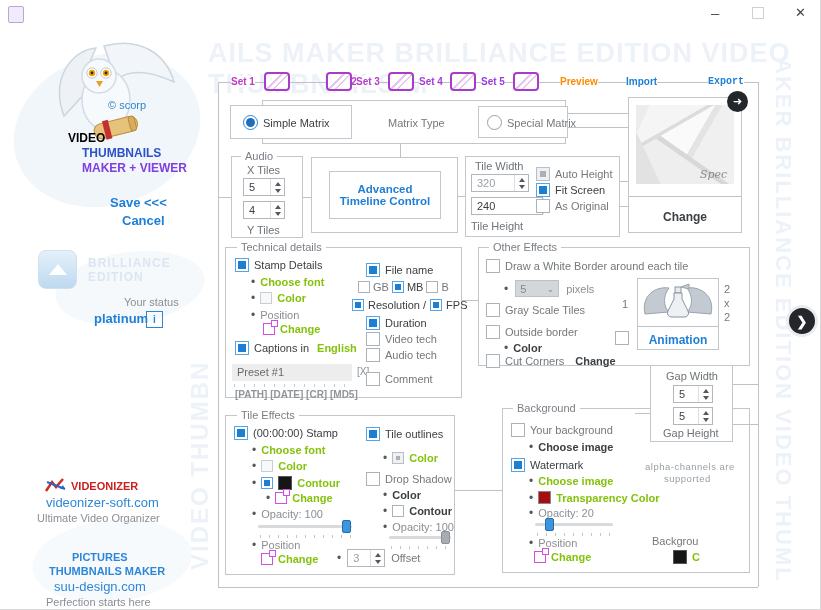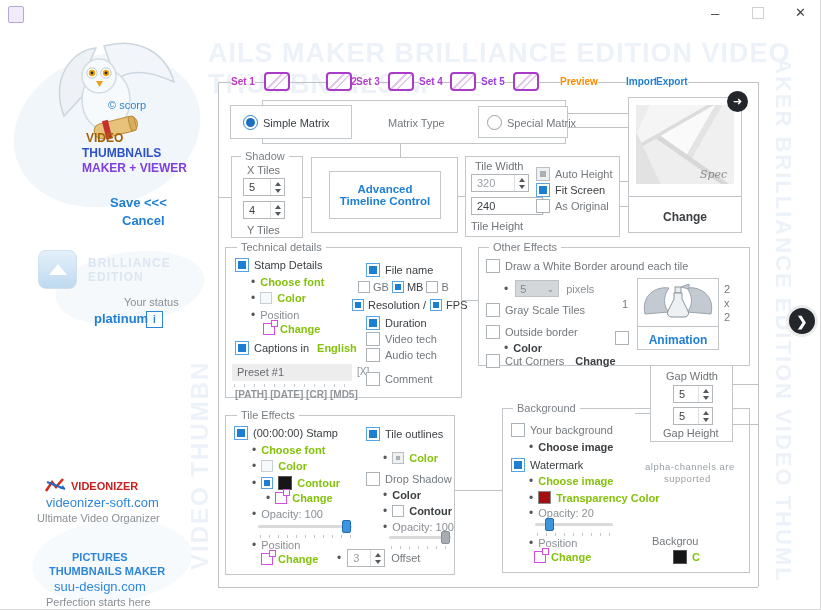--- a/index.html
+++ b/index.html
@@ -110,21 +110,21 @@
       <circle cx="64" cy="37" r="1.4" fill="#2a2a2a"></circle>
     <polygon points="54,45 61,45 57.5,51" fill="#e8a020"></polygon>
     <g transform="rotate(-14 74 92)">
       <rect x="52" y="84" width="44" height="15" rx="7" fill="#e7c27a" stroke="#b98a3a"></rect>
       <rect x="62" y="82" width="6" height="19" fill="#c23030"></rect>
       <rect x="88" y="84" width="6" height="15" rx="3" fill="#d8ae5e" stroke="#b98a3a"></rect>
     </g>
   </svg>
 
   <span class="abs" style="left:108px;top:99px;color:#2e86c8;z-index:2;">© scorp</span>
-  <span class="abs b" style="left:86px;top:131px;font-size:12px;color:#a16207;z-index:2;">VIDEO</span>
+  <span class="abs b" style="left:68px;top:131px;font-size:12px;color:#000000;z-index:2;">VIDEO</span>
   <span class="abs b" style="left:82px;top:146px;font-size:12px;color:#2d52c8;z-index:2;">THUMBNAILS</span>
   <span class="abs b" style="left:82px;top:161px;font-size:12px;color:#7f3fe0;z-index:2;">MAKER + VIEWER</span>
   <span class="abs b" style="left:110px;top:195px;font-size:13px;color:#1f7fd6;z-index:2;cursor:pointer;">Save &lt;&lt;&lt;</span>
   <span class="abs b" style="left:122px;top:213px;font-size:13px;color:#1f7fd6;z-index:2;cursor:pointer;">Cancel</span>
 
   <span class="edition-icon" style="left:38px;top:250px;z-index:2;"></span>
   <span class="abs b" style="left:88px;top:256px;font-size:12px;color:#dbe6f2;letter-spacing:1px;z-index:2;">BRILLIANCE</span>
   <span class="abs b" style="left:88px;top:270px;font-size:12px;color:#dbe6f2;letter-spacing:1px;z-index:2;">EDITION</span>
 
   <span class="abs" style="left:104px;top:296px;color:#8a8f94;z-index:2;margin-left:20px;">Your status</span>
@@ -155,21 +155,21 @@
   <span class="tab" style="left:294px;top:76px;color:#c238c8;margin-left:39px;">Set 2</span>
   <span class="seticon" style="left:326px;top:72px;"></span>
   <span class="tab" style="left:356px;top:76px;color:#b33ccf;">Set 3</span>
   <span class="seticon" style="left:388px;top:72px;"></span>
   <span class="tab" style="left:419px;top:76px;color:#a83cd6;">Set 4</span>
   <span class="seticon" style="left:450px;top:72px;"></span>
   <span class="tab" style="left:481px;top:76px;color:#9a3cdc;">Set 5</span>
   <span class="seticon" style="left:513px;top:72px;"></span>
   <span class="tab" style="left:560px;top:76px;color:#ff8a00;">Preview</span>
   <span class="tab" style="left:626px;top:76px;color:#1f7fd6;">Import</span>
-  <span class="tab" style="left:656px;top:76px;color:#1f7fd6;">Export</span>
+  <span class="tab" style="left:708px;top:76px;color:#1f7fd6;font-family:Liberation Mono, monospace;">Export</span>
   <span class="circ" style="left:727px;top:91px;width:21px;height:21px;font-size:11px;">➜</span>
 
   <div class="grp" style="left:262px;top:100px;width:304px;height:44px;"></div>
   <div class="grp whitebg" style="left:230px;top:105px;width:122px;height:34px;z-index:3;"></div>
   <div class="row" style="left:243px;top:115px;">
     <span class="rd sel"></span>
     <span class="dk">Simple Matrix</span>
   </div>
   <span class="abs" style="left:388px;top:117px;color:#74797d;z-index:4;">Matrix Type</span>
   <div class="grp whitebg" style="left:478px;top:106px;width:90px;height:32px;z-index:3;"></div>
@@ -181,21 +181,21 @@
   <div class="hl" style="left:567px;top:127px;width:61px;"></div>
   <div class="vl" style="left:400px;top:144px;height:13px;"></div>
 
   <div class="grp whitebg" style="left:628px;top:97px;width:114px;height:136px;z-index:3;"></div>
   <div class="previmg" style="left:636px;top:105px;width:98px;height:79px;"></div>
   <span class="spec" style="left:700px;top:168px;">Spec</span>
   <div class="hl" style="left:629px;top:196px;width:112px;z-index:4;"></div>
   <div class="abs b dk" style="left:628px;top:210px;width:114px;text-align:center;font-size:12px;z-index:4;cursor:pointer;">Change</div>
 
   <div class="grp" style="left:231px;top:156px;width:72px;height:82px;"></div>
-  <span class="lg" style="left:241px;top:150px;">Shadow</span>
+  <span class="lg" style="left:241px;top:150px;">Audio</span>
   <span class="abs" style="left:247px;top:164px;color:#6e7377;z-index:4;">X Tiles</span>
   <span class="spin" style="left:243px;top:178px;width:42px;">
     <span class="v">5</span>
     <span class="ud">
         <i class="ua"></i>
         <i class="da"></i>
       </span>
   </span>
   <span class="spin" style="left:243px;top:201px;width:42px;">
     <span class="v">4</span>

